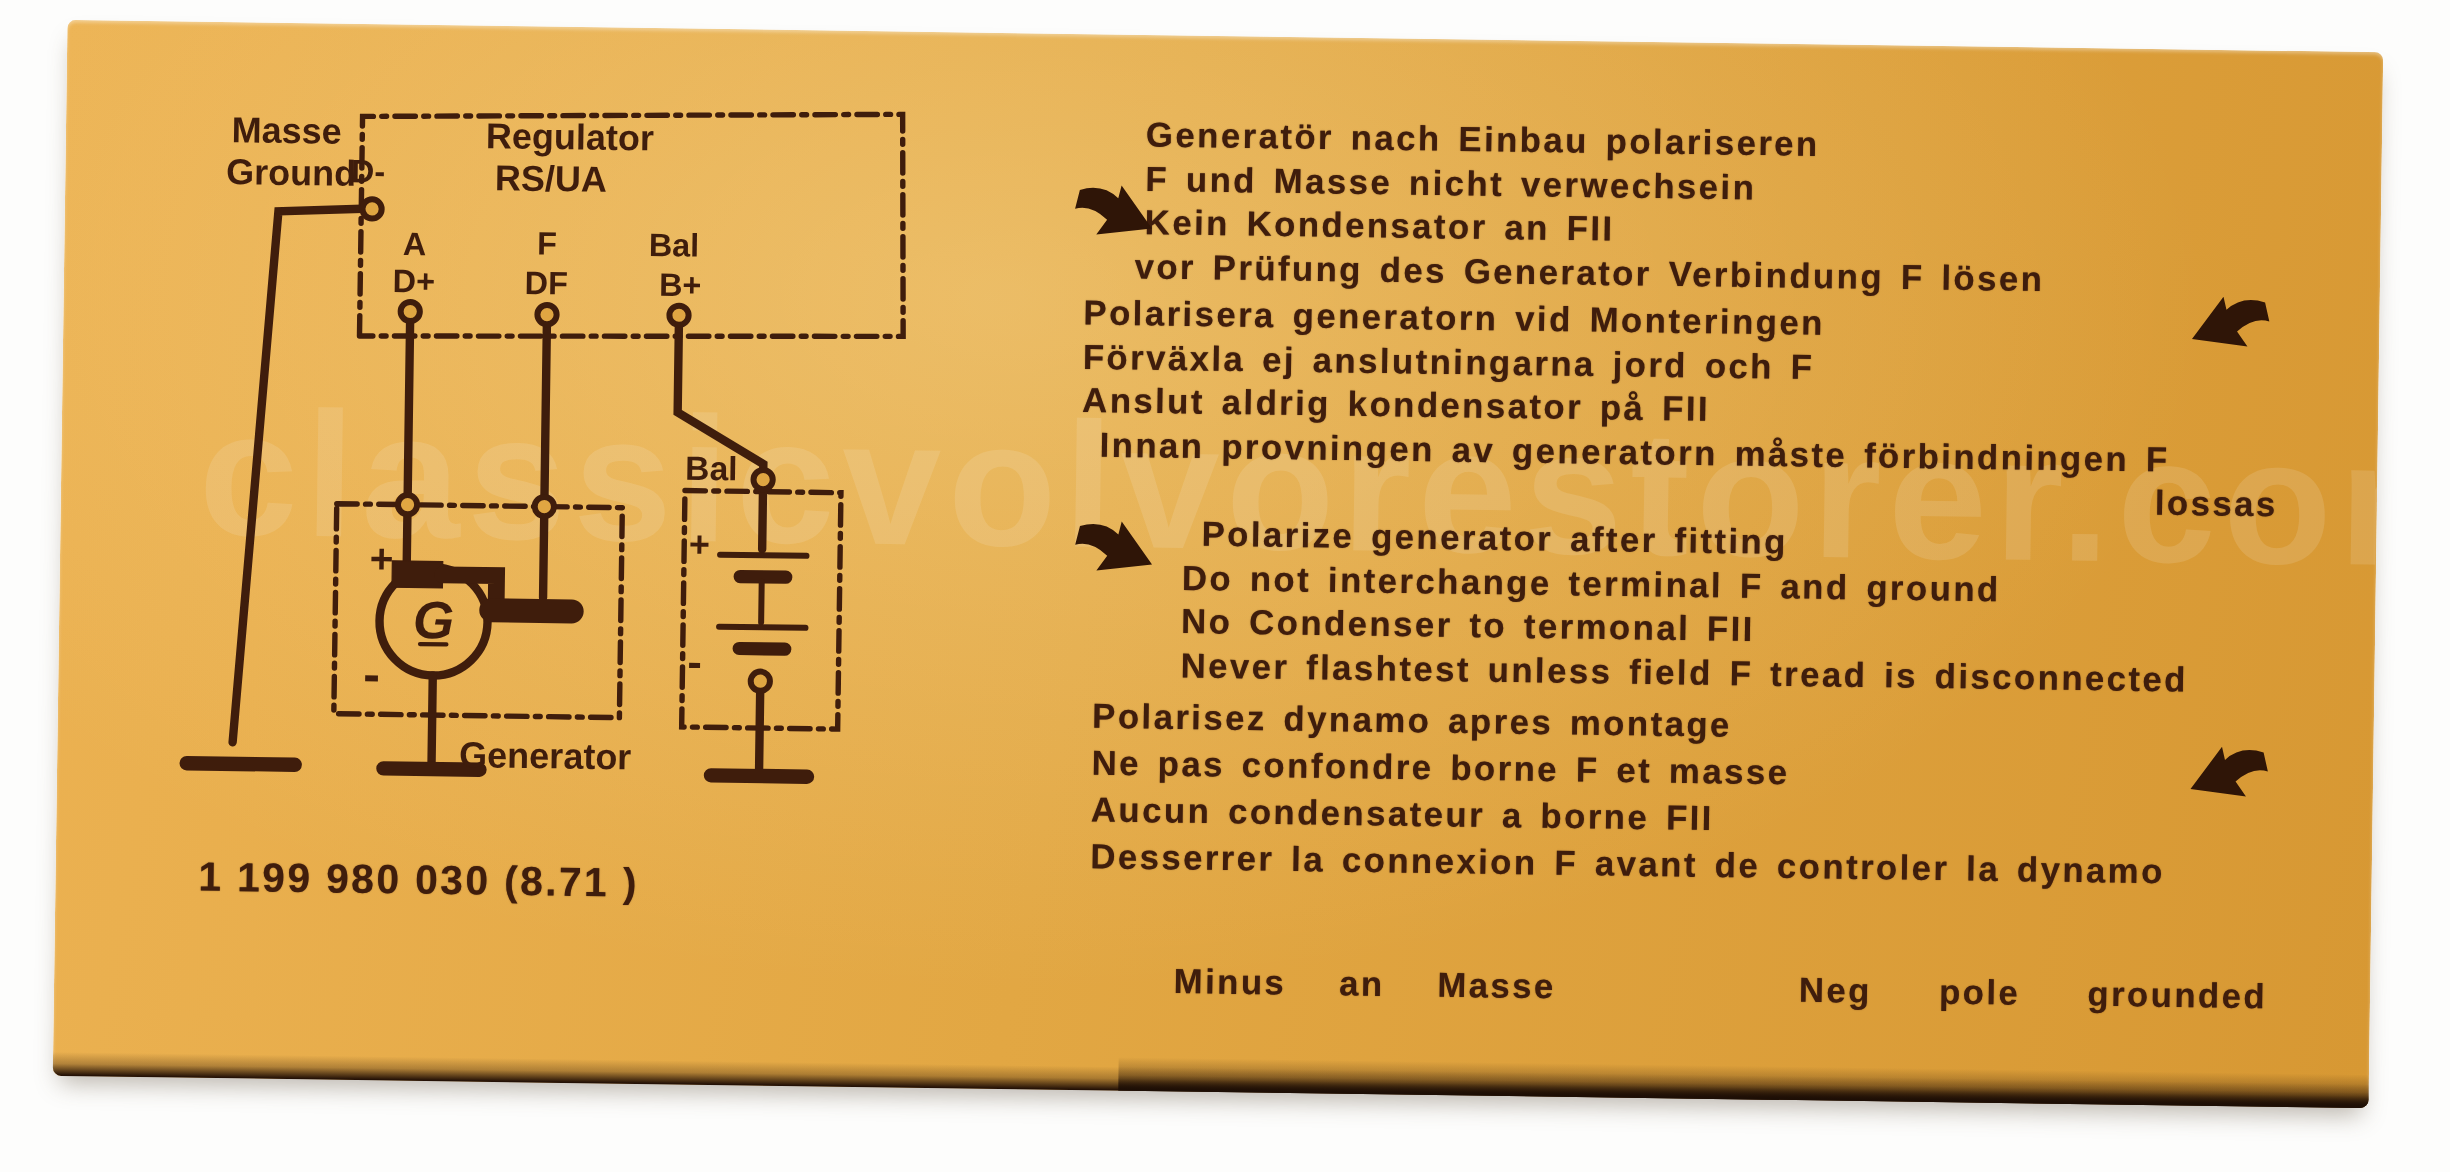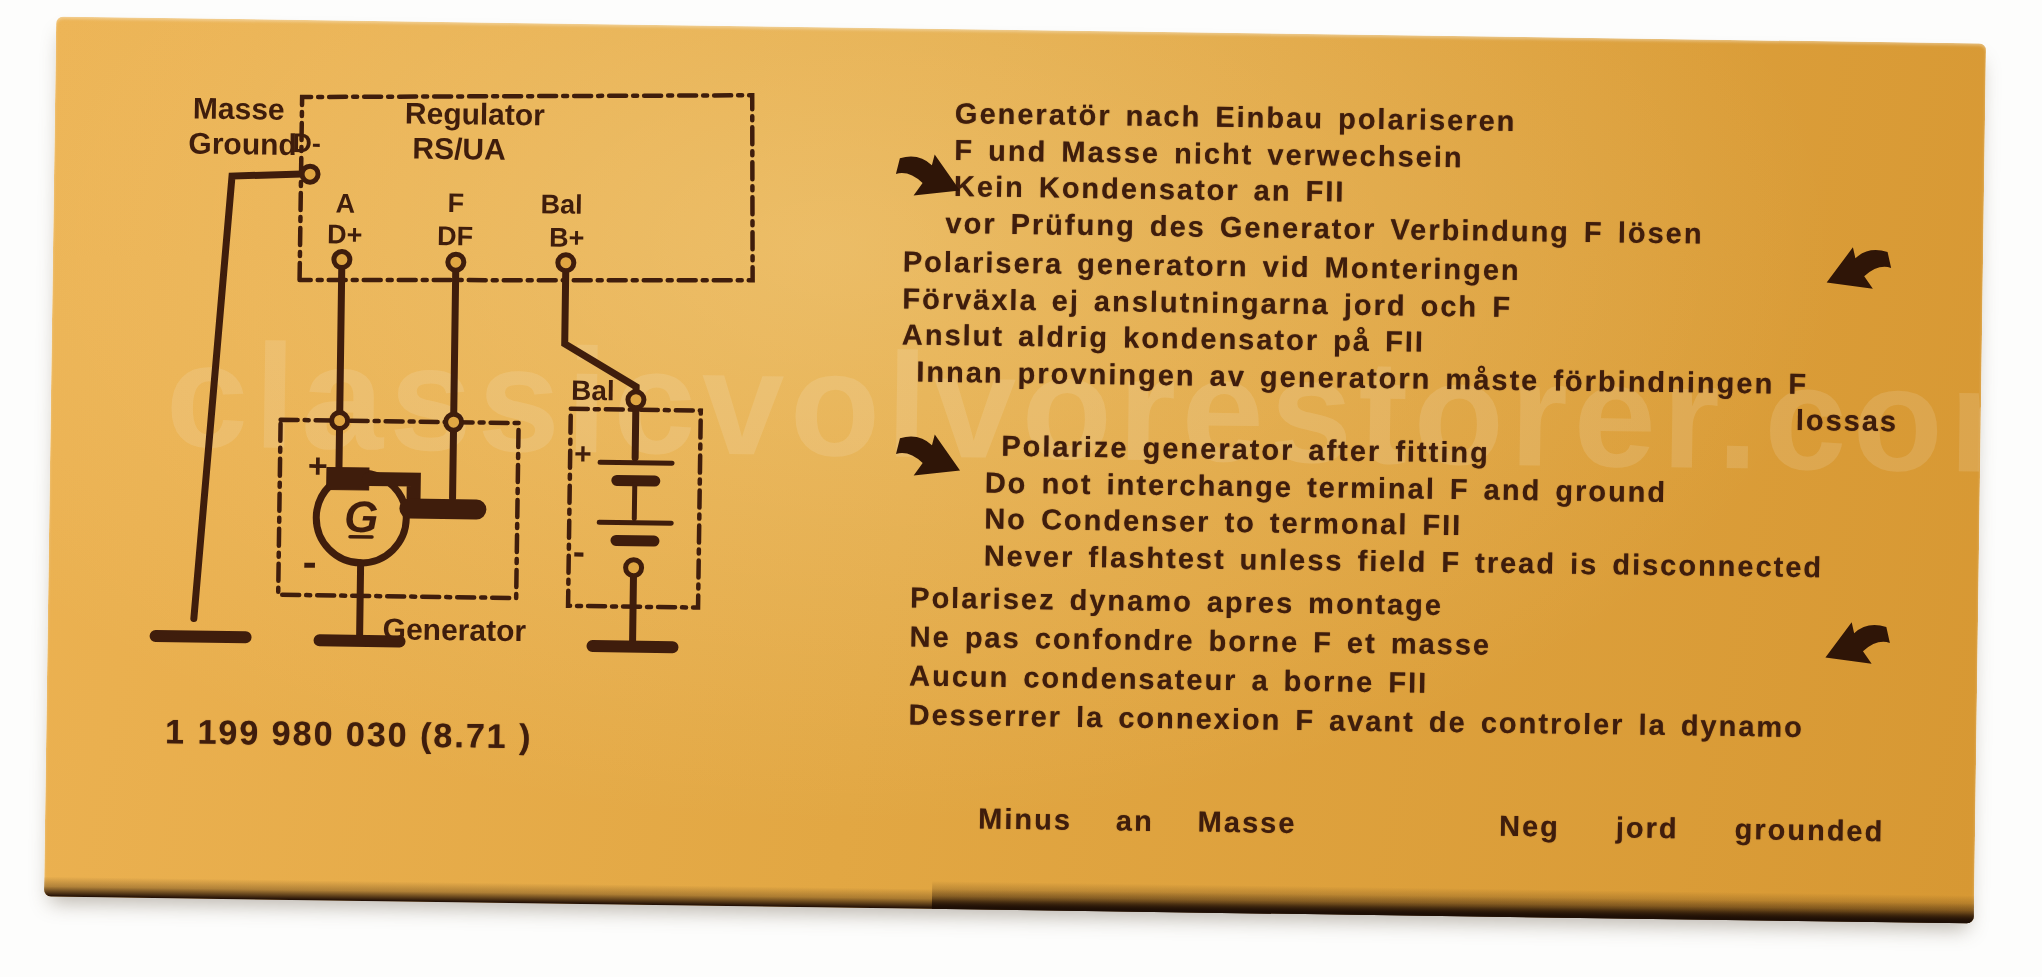--- a/index.html
+++ b/index.html
@@ -174,20 +174,20 @@
 
     <div class="partnum ink">1 199 980 030 (8.71 )</div>
 
     <div class="footer-group footer-left ink">
       <span>Minus</span>
       <span>an</span>
       <span>Masse</span>
     </div>
     <div class="footer-group footer-right ink">
       <span>Neg</span>
-      <span>jord</span>
+      <span>pole</span>
       <span>grounded</span>
     </div>
 
     <div class="bottom-edge"></div>
     <div class="bottom-edge2"></div>
   </div>
 </div>
 
 </body></html>

